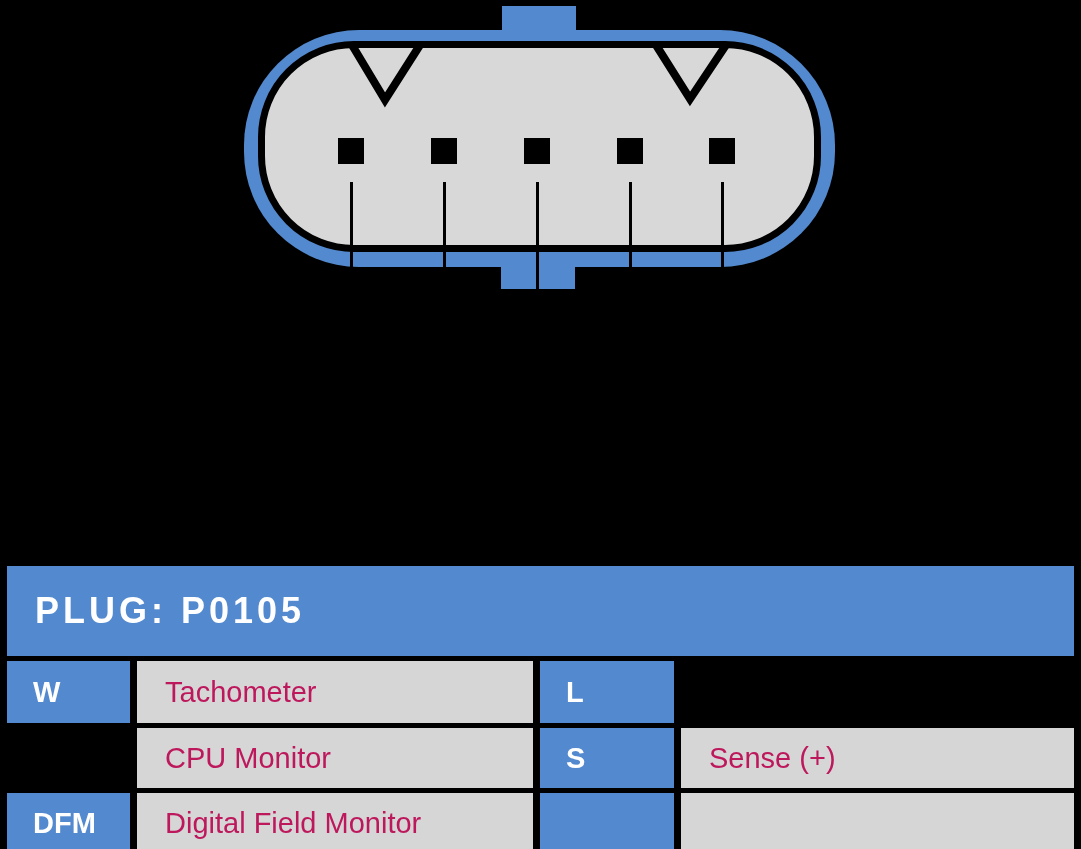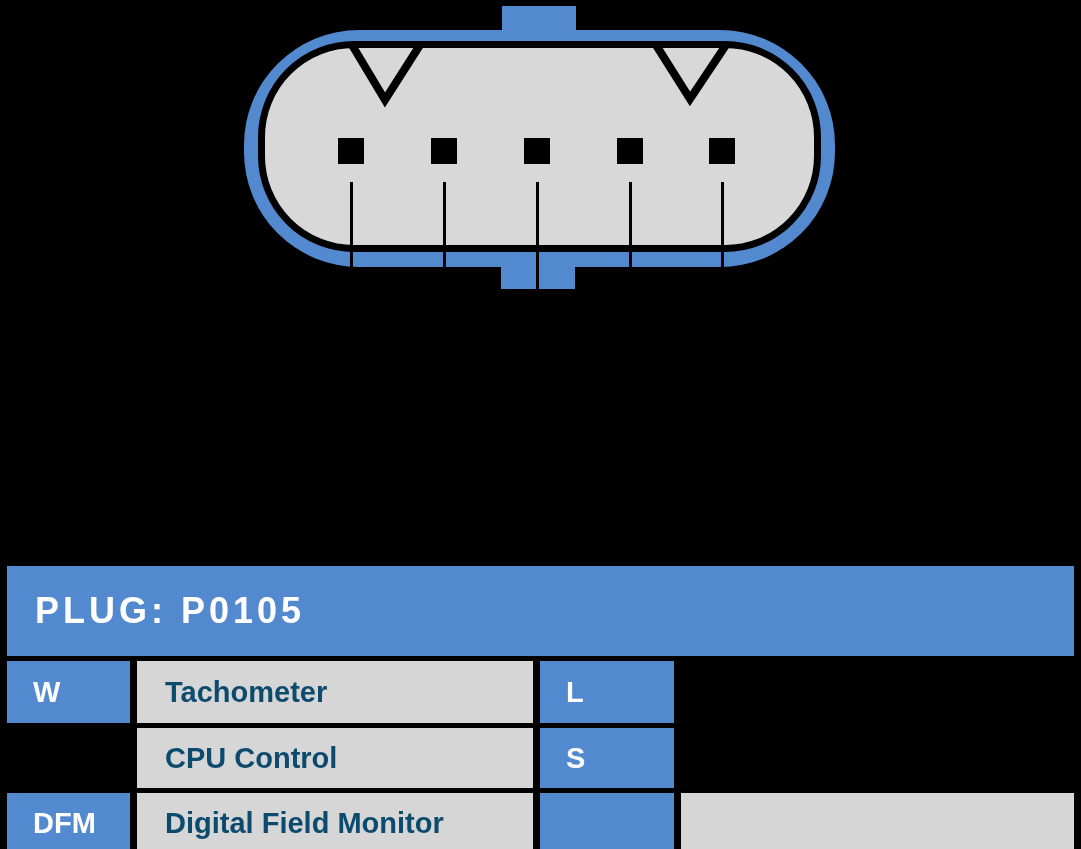--- a/index.html
+++ b/index.html
@@ -28,21 +28,21 @@
 
   
   .plug-table{
     position:absolute;left:0;top:560px;width:1081px;height:302px;background:#000;
     display:grid;
     grid-template-columns:7px 123px 7px 396px 7px 134px 7px 393px 7px;
     grid-template-rows:6px 90px 5px 62px 5px 60px 5px 60px 9px;
   }
   .cell{display:flex;align-items:center;box-sizing:border-box;}
   .cell.blue{background:#5389CE;color:#FFFFFF;font-weight:bold;font-size:29px;padding-left:26px;}
-  .cell.gray{background:#D6D6D6;color:#0c4a6e;font-weight:bold;font-size:29px;padding-left:28px;}
+  .cell.gray{background:#D6D6D6;color:#be185d;font-weight:normal;font-size:29px;padding-left:28px;}
   .cell.header{
     grid-column:2/9;grid-row:2;background:#5389CE;color:#FFFFFF;
     font-weight:bold;font-size:36px;letter-spacing:4px;padding-left:28px;
   }
   .c1{grid-column:2}.c2{grid-column:4}.c3{grid-column:6}.c4{grid-column:8}
   .r1{grid-row:4}.r2{grid-row:6}.r3{grid-row:8}
 </style>
 </head>
 <body>
 
@@ -72,22 +72,23 @@
     <div class="leader" style="left:721px"></div>
   </div>
 
   <div class="plug-table">
     <div class="cell header">PLUG: P0105</div>
 
     <div class="cell blue c1 r1">W</div>
     <div class="cell gray c2 r1">Tachometer</div>
     <div class="cell blue c3 r1">L</div>
 
-    <div class="cell gray c2 r2">CPU Control</div>
+    <div class="cell gray c2 r2">CPU Monitor</div>
     <div class="cell blue c3 r2">S</div>
+    <div class="cell gray c4 r2">Sense (+)</div>
 
     <div class="cell blue c1 r3">DFM</div>
     <div class="cell gray c2 r3">Digital Field Monitor</div>
     <div class="cell blue c3 r3"></div>
     <div class="cell gray c4 r3"></div>
   </div>
 
 </div>
 
 </body></html>

